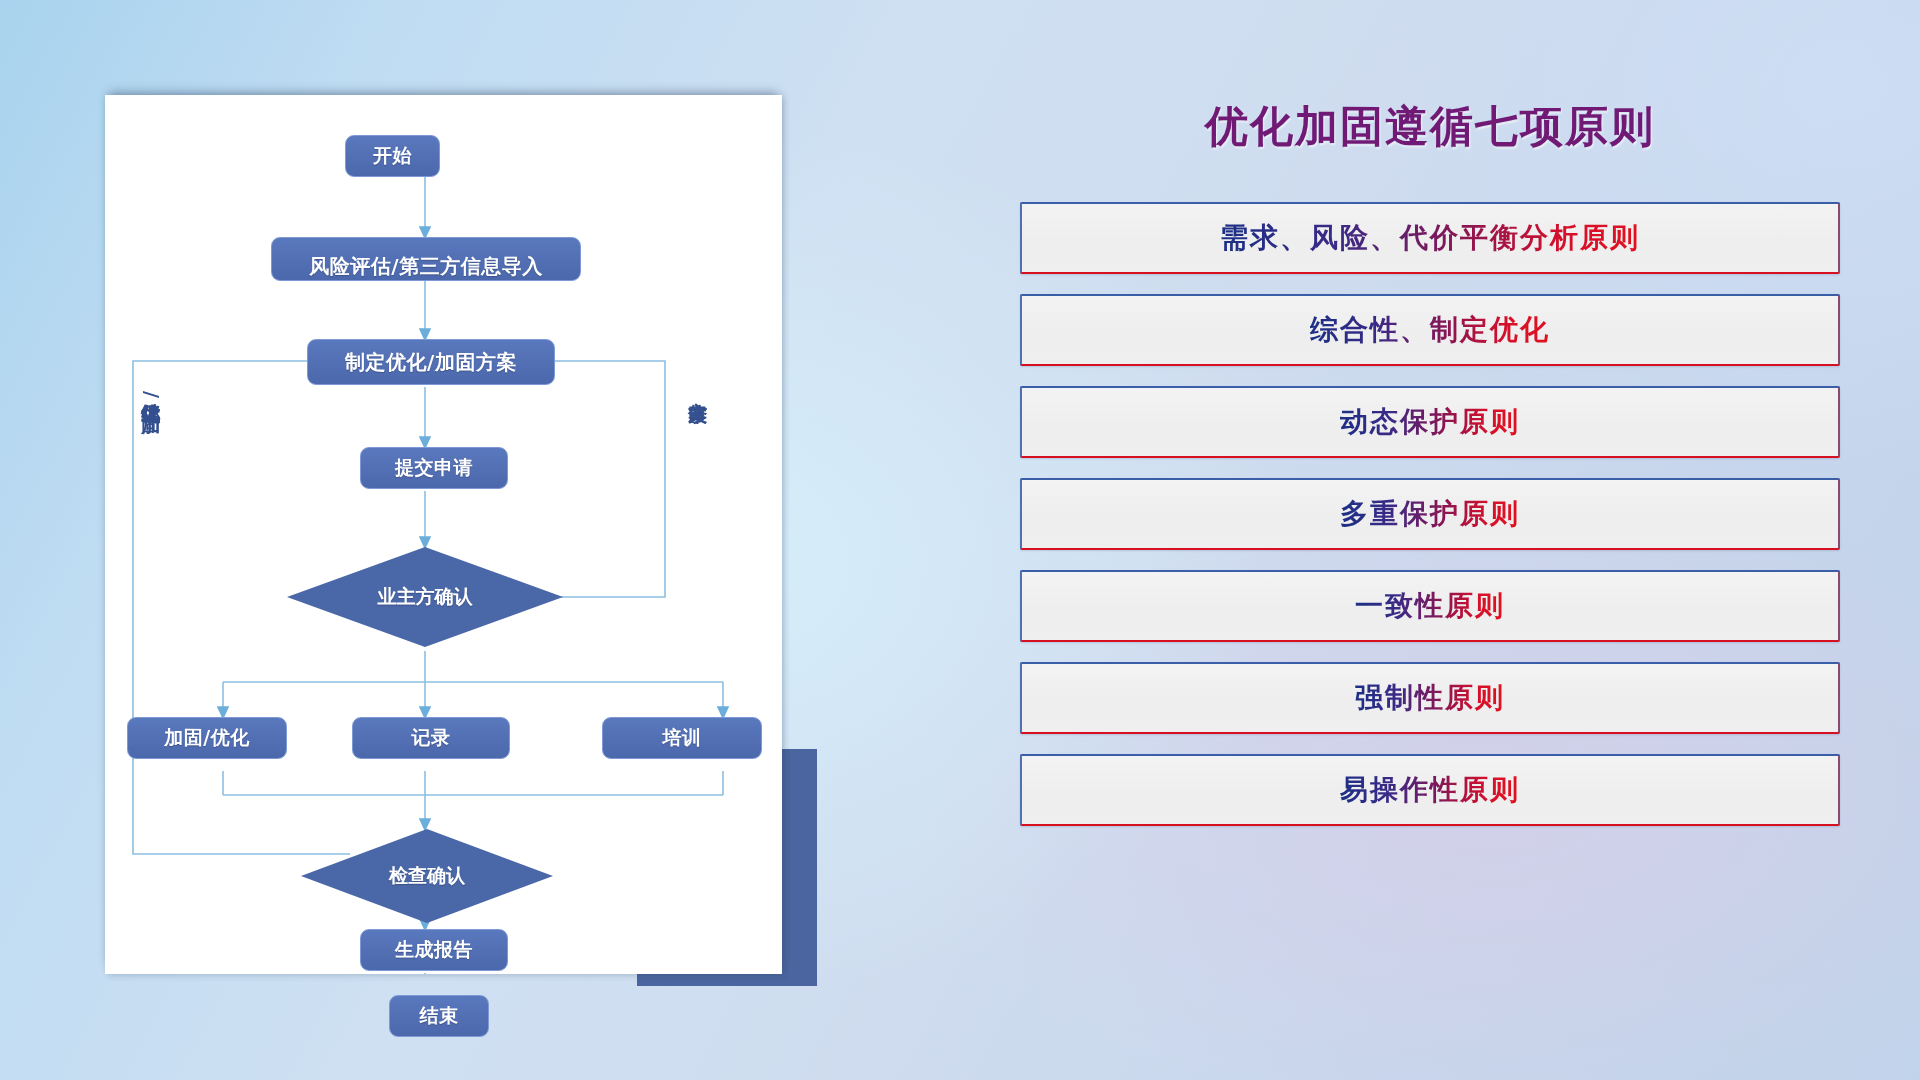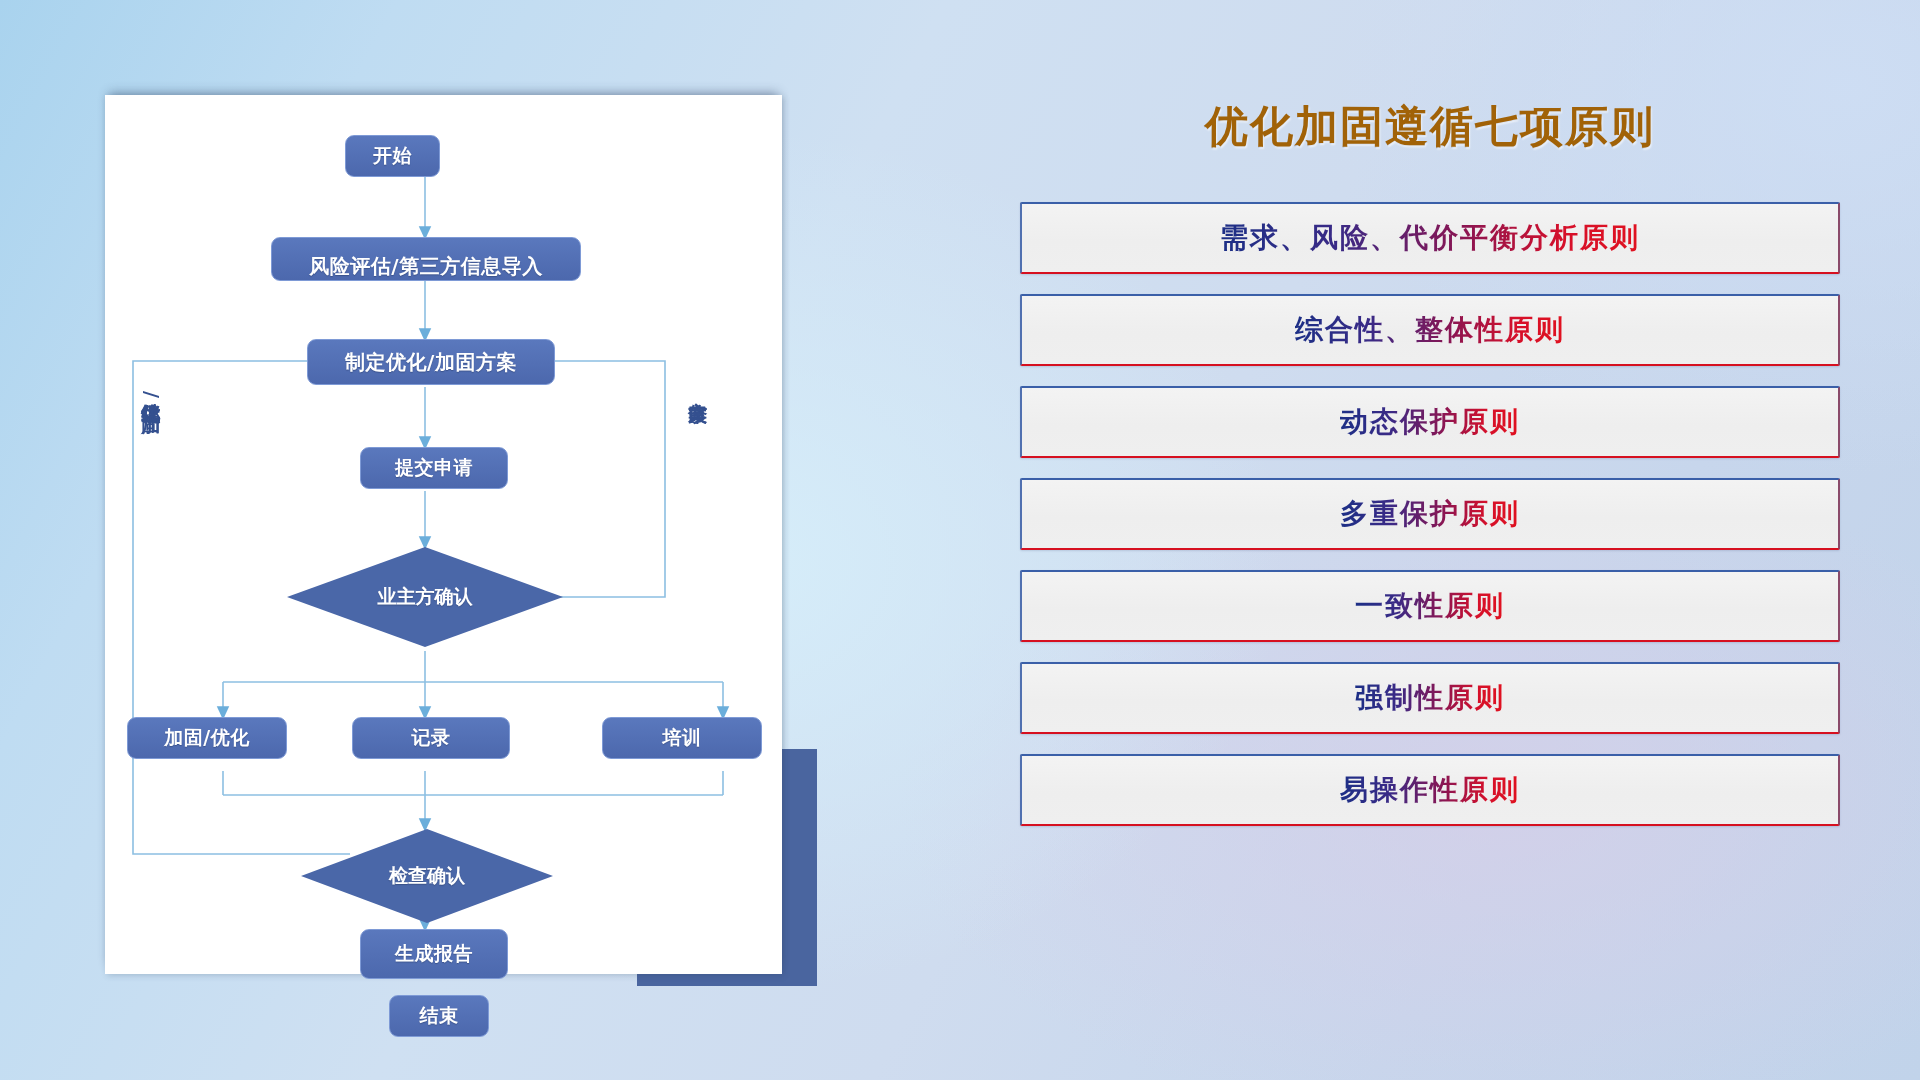--- a/index.html
+++ b/index.html
@@ -56,21 +56,21 @@
     line-height:1.04;
   }
   .vlabel.slash{ text-orientation:mixed; }
   #conn-svg{ position:absolute; left:0; top:0; width:677px; height:879px; pointer-events:none; }
 
   
   #right-pane{ position:absolute; left:1020px; top:98px; width:820px; height:900px; }
   #panel-title{
     text-align:center;
     font-size:43px; font-weight:bold;
-    color:#a16207;
+    color:#701a75;
     letter-spacing:2px;
     text-shadow:1px 2px 2px rgba(255,255,255,.65), 0 1px 0 rgba(60,90,160,.25);
     margin-bottom:46px;
   }
   .principle{
     position:relative;
     height:72px; margin:0 0 20px 0;
     background:linear-gradient(180deg,#f3f3f3 0%,#eeeeee 55%,#efefef 100%);
     border-radius:2px;
     border-top:2px solid #3a5fa8;
@@ -162,42 +162,42 @@
 
   <div class="node" style="left:497px; top:622px; width:160px; height:42px; font-size:19px;">
     <span>培训</span>
   </div>
 
   <div class="diamond" style="left:196px; top:734px; width:252px; height:94px; font-size:19px;">
     <span class="dshape"></span>
     <span class="dlabel">检查确认</span>
   </div>
 
-  <div class="node" style="left:255px; top:834px; width:148px; height:50px; font-size:19px;">
+  <div class="node" style="left:255px; top:834px; width:148px; height:42px; font-size:19px;">
     <span>生成报告</span>
   </div>
 
   <div class="node" style="left:284px; top:900px; width:100px; height:42px; font-size:19px;">
     <span>结束</span>
   </div>
 
   <div class="vlabel slash" style="left:36px; top:292px; font-size:19px;">继续优化/加固</div>
 
   <div class="vlabel" style="left:583px; top:292px; font-size:19px;">方案修改</div>
 </div>
 
 <div id="right-pane">
 
   <div id="panel-title">优化加固遵循七项原则</div>
 
   <div class="principle">
     <span class="ptext">需求、风险、代价平衡分析原则</span>
   </div>
   <div class="principle">
-    <span class="ptext">综合性、整体性原则</span>
+    <span class="ptext">综合性、制定优化</span>
   </div>
   <div class="principle">
     <span class="ptext">动态保护原则</span>
   </div>
   <div class="principle">
     <span class="ptext">多重保护原则</span>
   </div>
   <div class="principle">
     <span class="ptext">一致性原则</span>
   </div>

